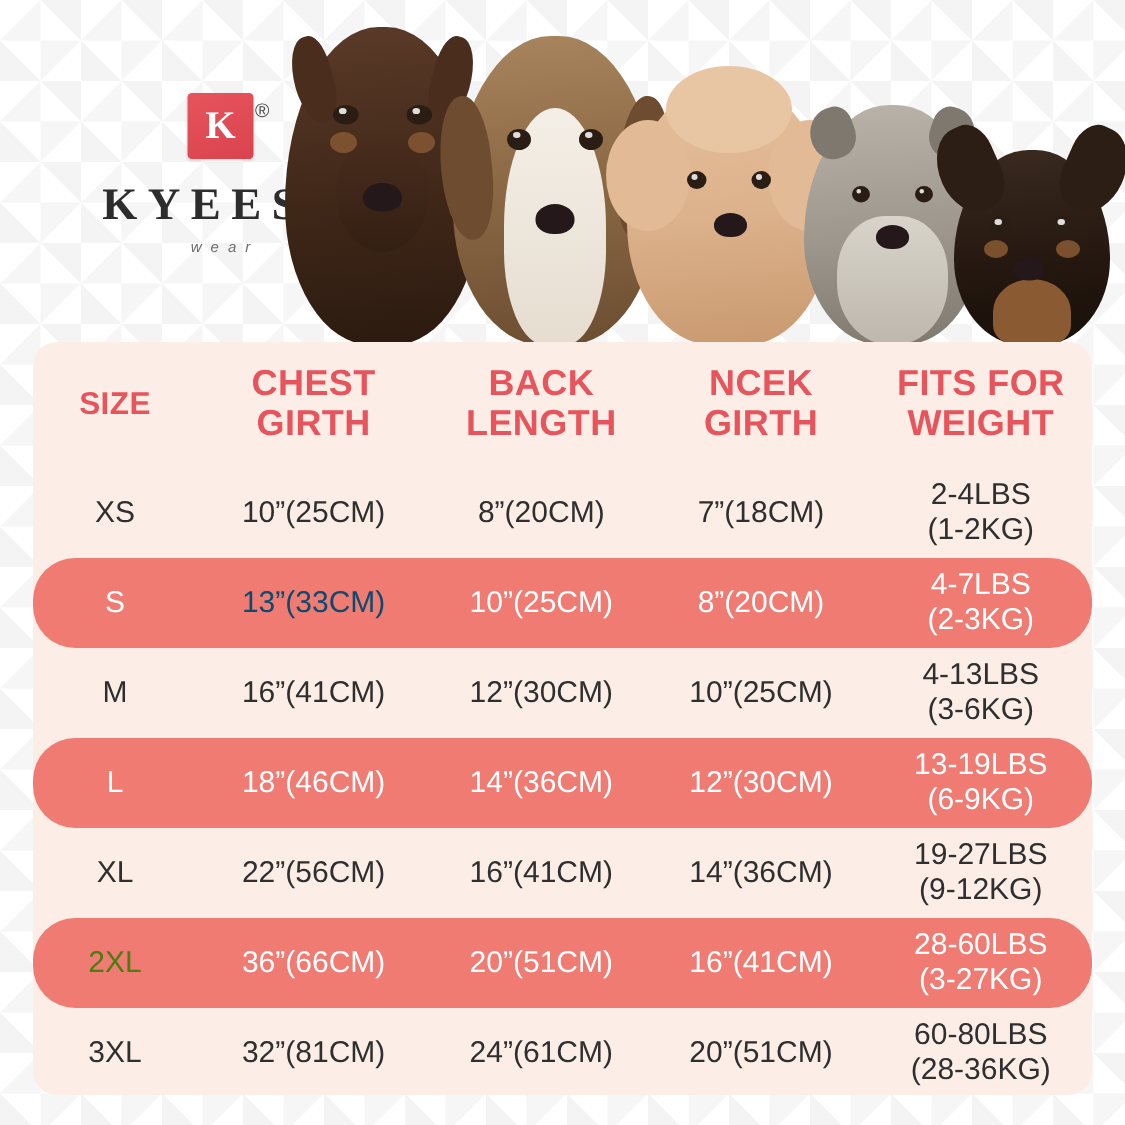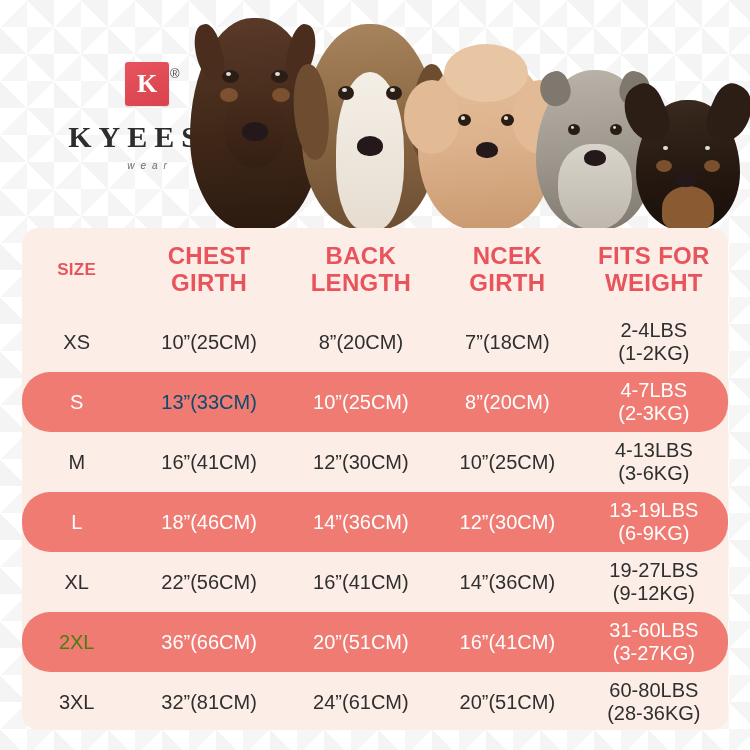--- a/index.html
+++ b/index.html
@@ -232,21 +232,21 @@
     padding: 0;
   }
   thead th {
     color: #e8545c;
     font-size: 24px;
     font-weight: 700;
     line-height: 1.12;
     letter-spacing: 0.3px;
     height: 84px;
   }
-  thead th.col-size { font-size: 17px; }
+  thead th.col-size { font-size: 21px; }
   tbody td {
     font-size: 20px;
     color: #2f2f2f;
     line-height: 1.14;
     height: 60px;
   }
   tbody tr.alt td {
     color: #ffffff;
   }
   tbody tr.alt {
@@ -416,21 +416,21 @@
             <span>(9-12KG)</span>
           </td>
         </tr>
 
         <tr class="alt">
           <td style="color: #4d7c0f;">2XL</td>
           <td style="color: rgb(255, 255, 255);">36”(66CM)</td>
           <td style="color: rgb(255, 255, 255);">20”(51CM)</td>
           <td style="color: rgb(255, 255, 255);">16”(41CM)</td>
           <td class="cell-two-line" style="color: rgb(255, 255, 255);">
-            <span>31-60LBS</span>
+            <span>28-60LBS</span>
             <span>(3-27KG)</span>
           </td>
         </tr>
 
         <tr>
           <td>3XL</td>
           <td>32”(81CM)</td>
           <td>24”(61CM)</td>
           <td>20”(51CM)</td>
           <td class="cell-two-line">

